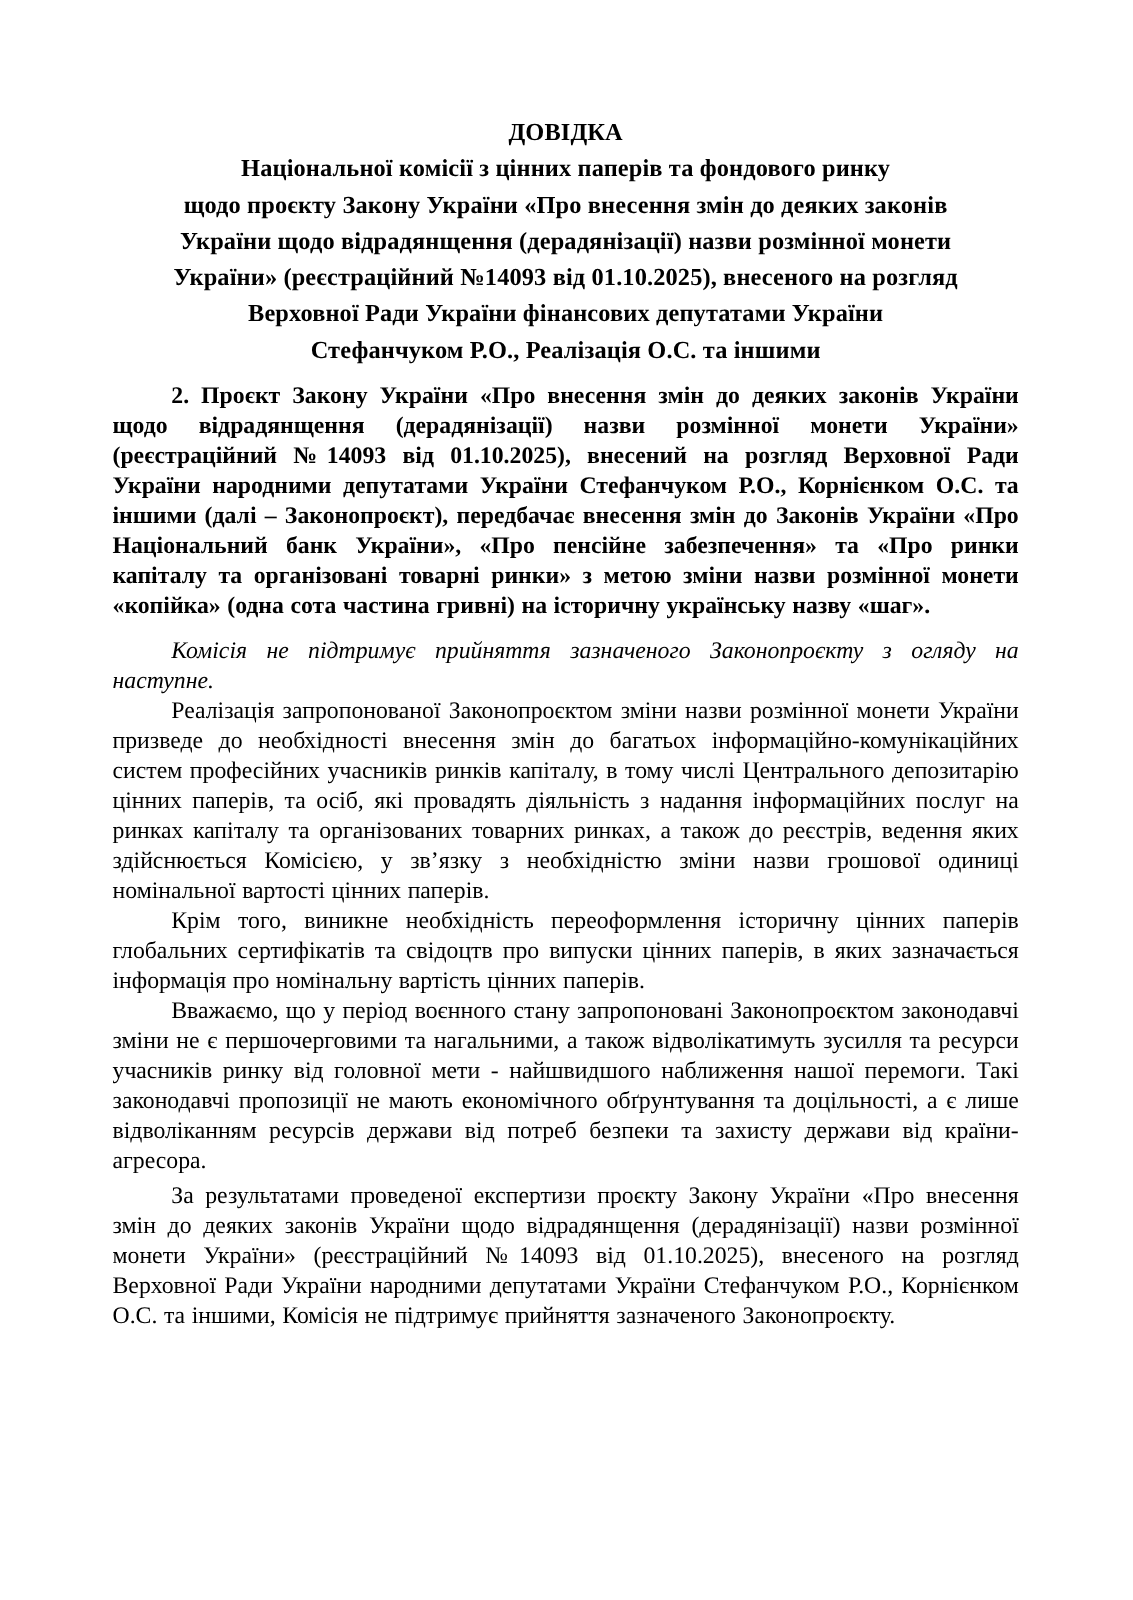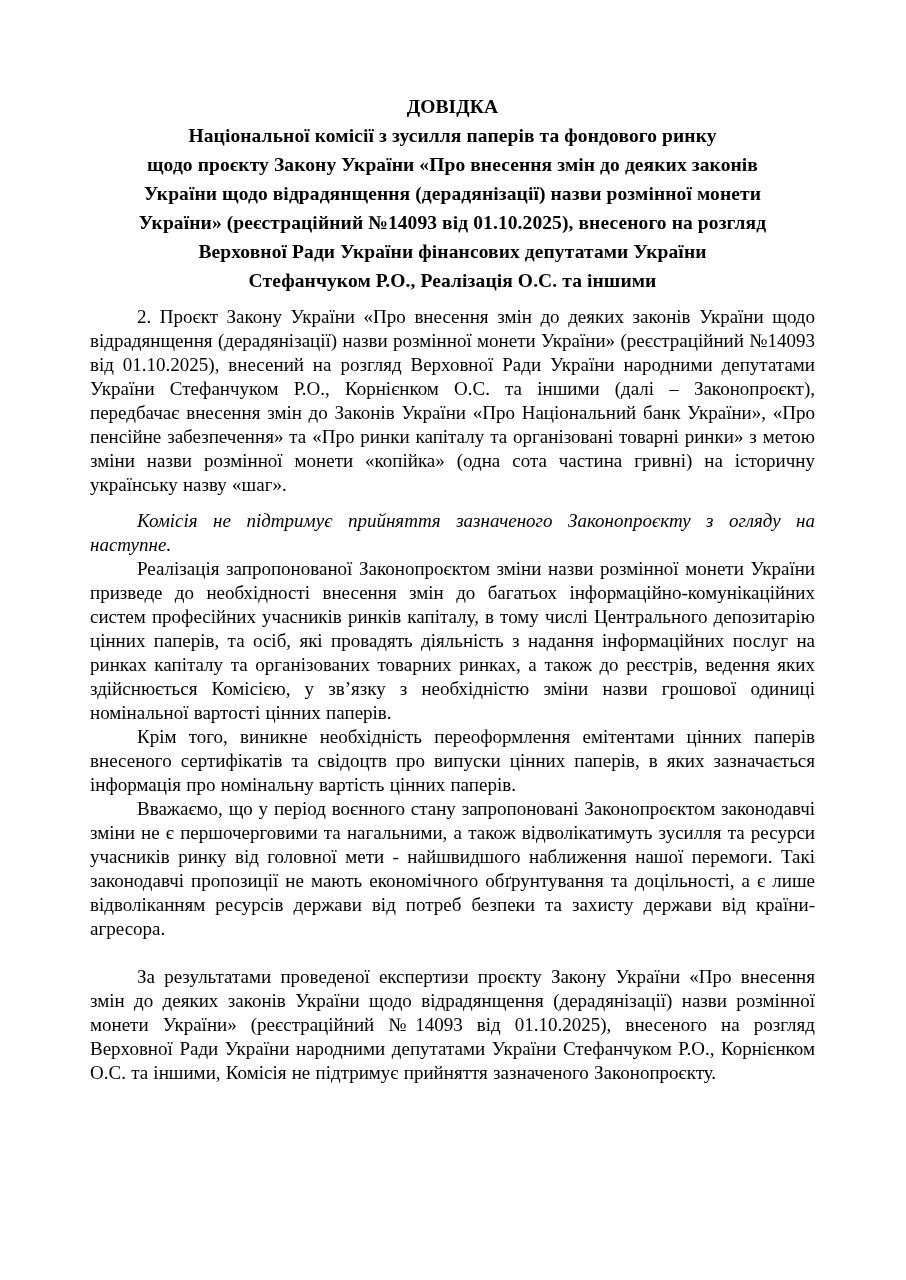--- a/index.html
+++ b/index.html
@@ -33,41 +33,41 @@
   }
   .doc-body p.para {
     margin: 0;
     font-size: 19px;
     line-height: 24px;
     text-align: justify;
     text-indent: 47px;
     word-spacing: 0.5px;
   }
   
-  p.para.gap-sm { margin-top: 10px; }
+  p.para.gap-sm { margin-top: 10px; font-weight: bold; }
   p.para.gap-md { margin-top: 12px; font-style: italic; }
-  p.para.gap-lg { margin-top: 24px; }
+  p.para.gap-lg { margin-top: 4px; }
 </style>
 </head>
 <body>
 
 <div class="page">
 
   <div class="doc-heading">
     <div class="heading-line">ДОВІДКА</div>
-    <div class="heading-line">Національної комісії з зусилля паперів та фондового ринку</div>
+    <div class="heading-line">Національної комісії з цінних паперів та фондового ринку</div>
     <div class="heading-line">щодо проєкту Закону України «Про внесення змін до деяких законів</div>
     <div class="heading-line">України щодо відрадянщення (дерадянізації) назви розмінної монети</div>
     <div class="heading-line">України» (реєстраційний №14093 від 01.10.2025), внесеного на розгляд</div>
     <div class="heading-line">Верховної Ради України фінансових депутатами України</div>
     <div class="heading-line">Стефанчуком Р.О., Реалізація О.С. та іншими</div>
   </div>
 
   <div class="doc-body">
     <p class="para gap-sm">2. Проєкт Закону України «Про внесення змін до деяких законів України щодо відрадянщення (дерадянізації) назви розмінної монети України» (реєстраційний №14093 від 01.10.2025), внесений на розгляд Верховної Ради України народними депутатами України Стефанчуком Р.О., Корнієнком О.С. та іншими (далі – Законопроєкт), передбачає внесення змін до Законів України «Про Національний банк України», «Про пенсійне забезпечення» та «Про ринки капіталу та організовані товарні ринки» з метою зміни назви розмінної монети «копійка» (одна сота частина гривні) на історичну українську назву «шаг».</p>
     <p class="para gap-md">Комісія не підтримує прийняття зазначеного Законопроєкту з огляду на наступне.</p>
     <p class="para">Реалізація запропонованої Законопроєктом зміни назви розмінної монети України призведе до необхідності внесення змін до багатьох інформаційно-комунікаційних систем професійних учасників ринків капіталу, в тому числі Центрального депозитарію цінних паперів, та осіб, які провадять діяльність з надання інформаційних послуг на ринках капіталу та організованих товарних ринках, а також до реєстрів, ведення яких здійснюється Комісією, у зв’язку з необхідністю зміни назви грошової одиниці номінальної вартості цінних паперів.</p>
-    <p class="para">Крім того, виникне необхідність переоформлення емітентами цінних паперів внесеного сертифікатів та свідоцтв про випуски цінних паперів, в яких зазначається  інформація про номінальну вартість цінних паперів.</p>
+    <p class="para">Крім того, виникне необхідність переоформлення історичну цінних паперів глобальних сертифікатів та свідоцтв про випуски цінних паперів, в яких зазначається  інформація про номінальну вартість цінних паперів.</p>
     <p class="para">Вважаємо, що у період воєнного стану запропоновані Законопроєктом законодавчі зміни не є першочерговими та нагальними, а також відволікатимуть зусилля та ресурси учасників ринку від головної мети - найшвидшого наближення нашої перемоги. Такі законодавчі пропозиції не мають економічного обґрунтування та доцільності, а є лише відволіканням ресурсів держави від потреб безпеки та захисту держави від країни-агресора.</p>
     <p class="para gap-lg">За результатами проведеної експертизи проєкту Закону України «Про внесення змін до деяких законів України щодо відрадянщення (дерадянізації) назви розмінної монети України» (реєстраційний №14093 від 01.10.2025), внесеного на розгляд Верховної Ради України народними депутатами України Стефанчуком Р.О., Корнієнком О.С. та іншими, Комісія не підтримує прийняття зазначеного Законопроєкту.</p>
   </div>
 
 </div>
 
 </body></html>

